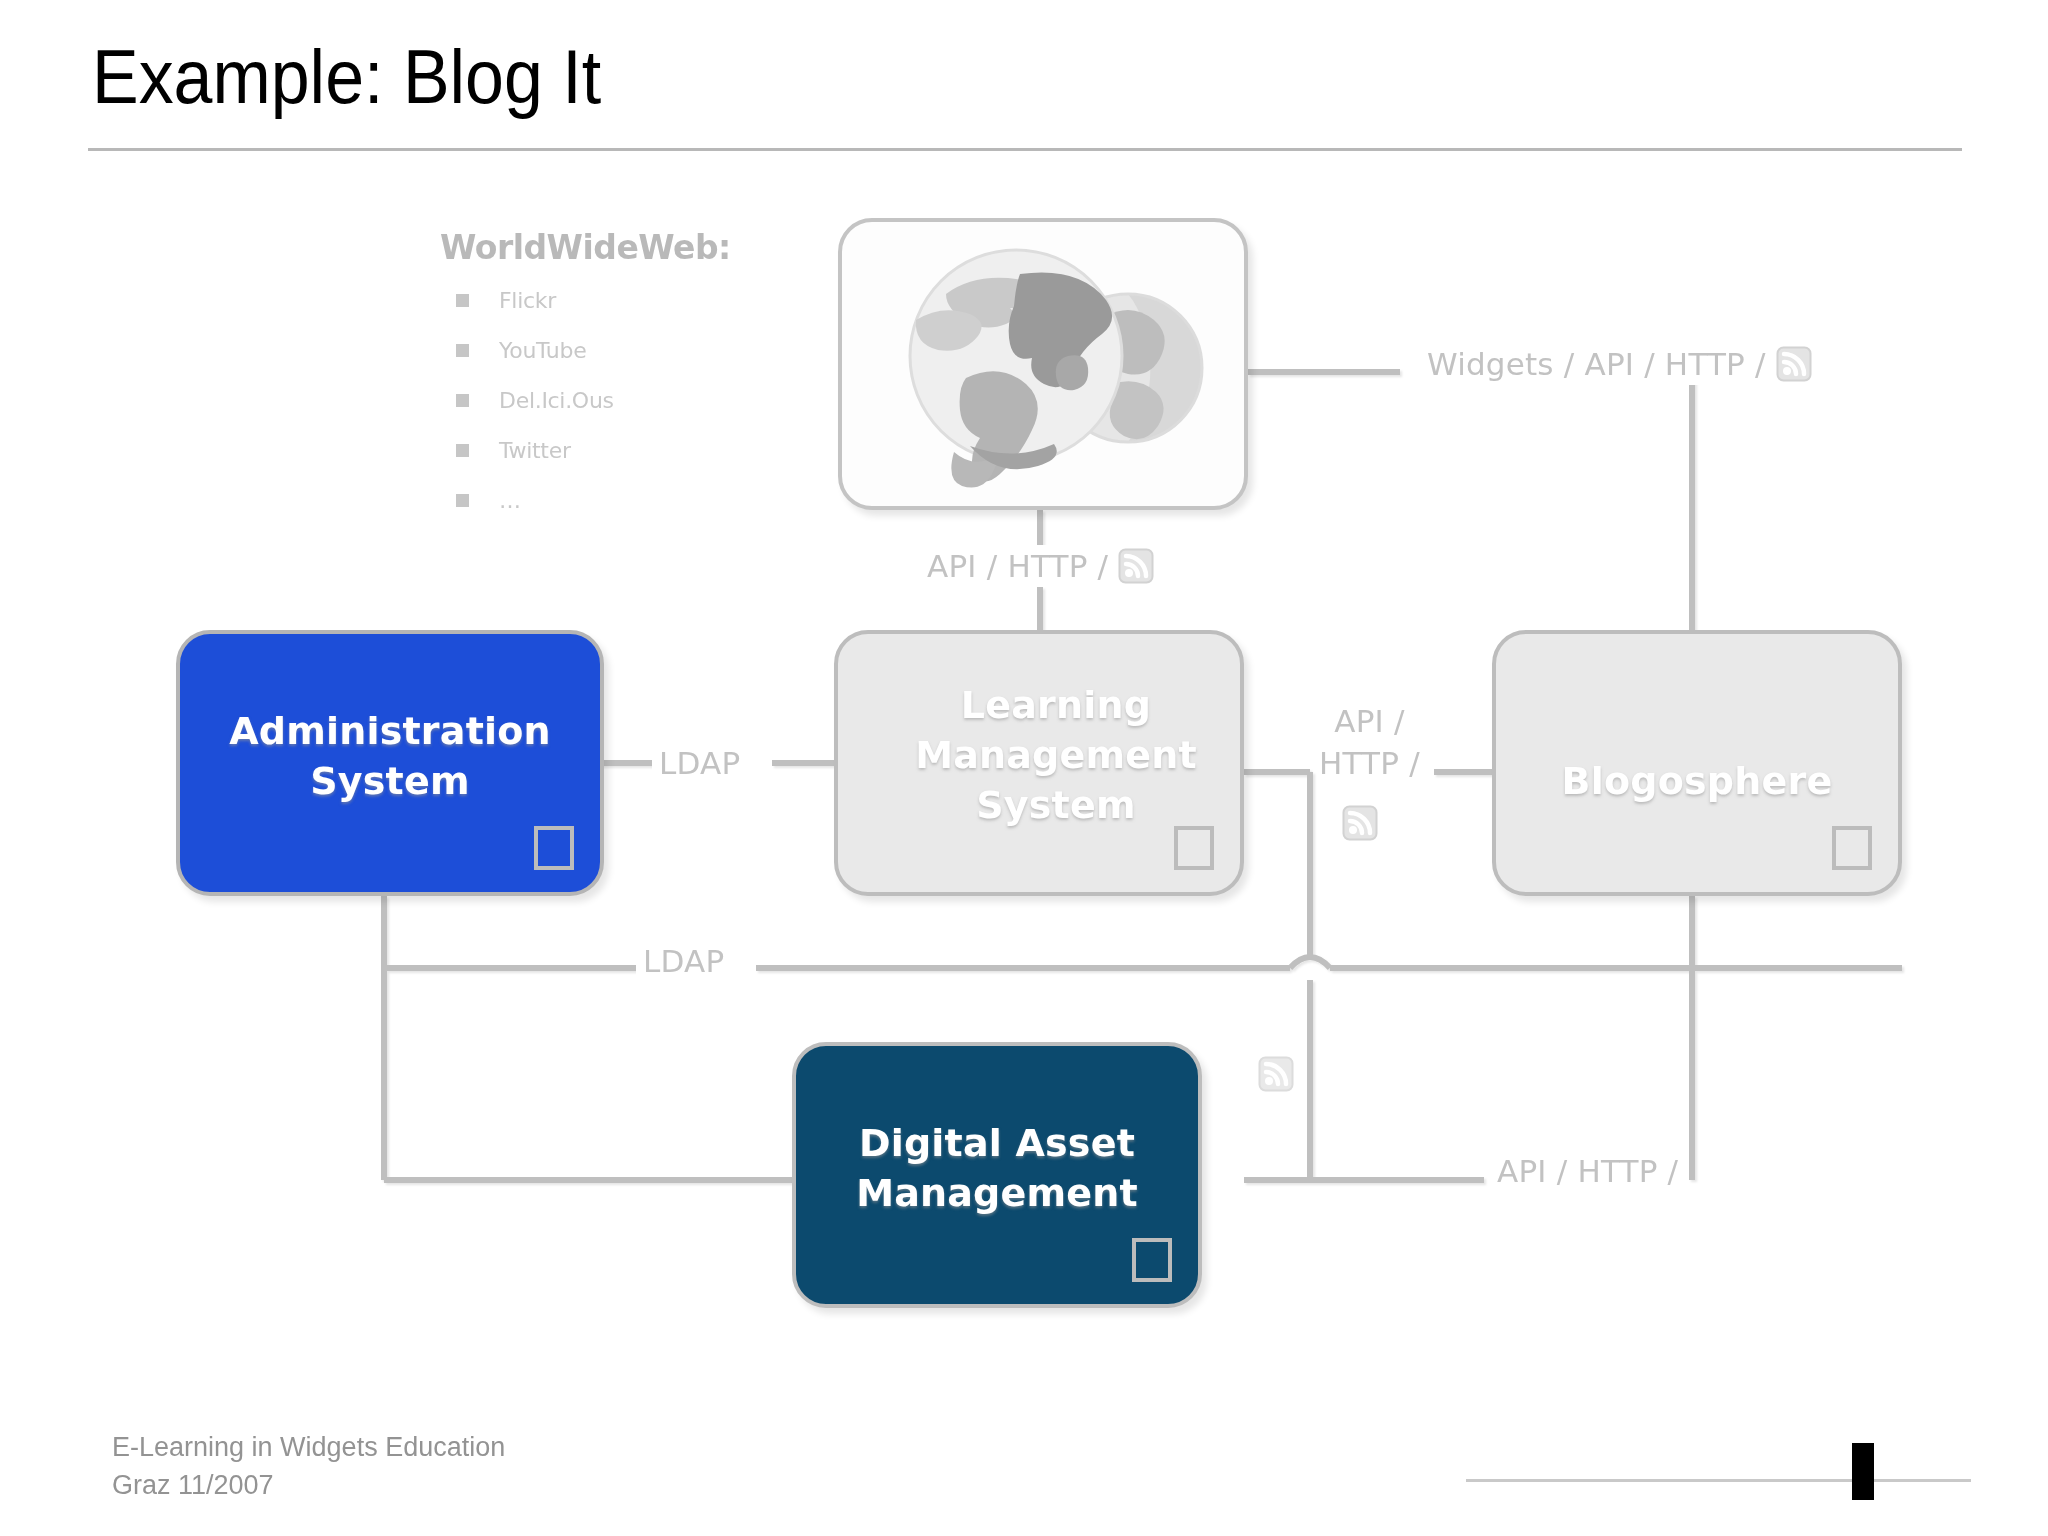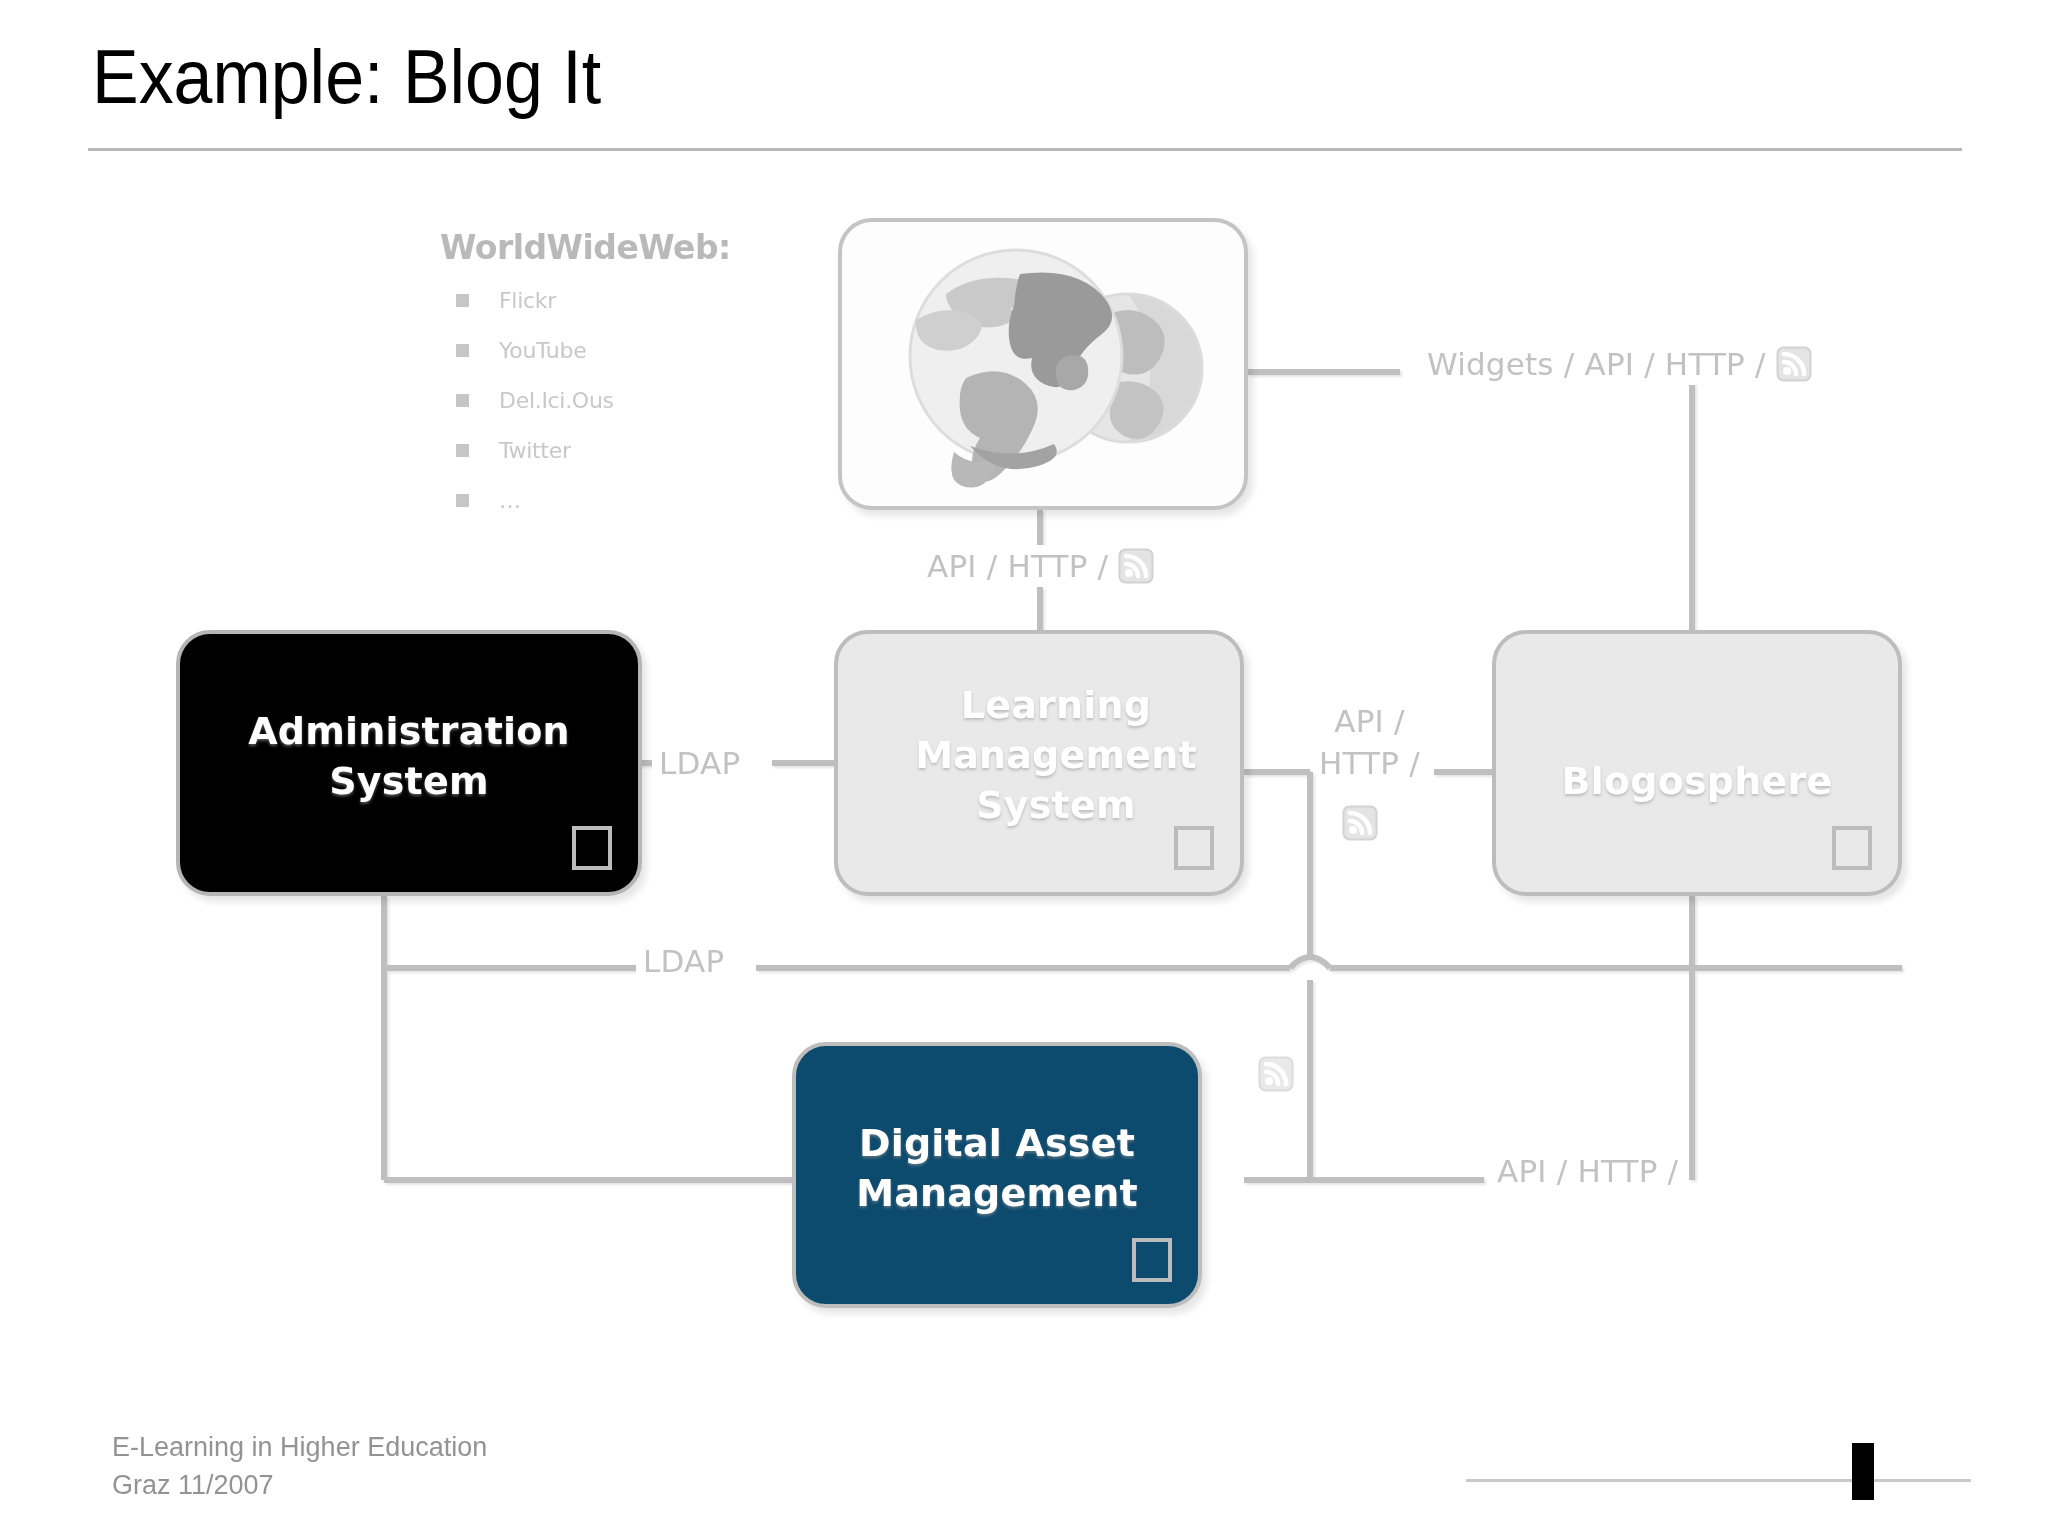--- a/index.html
+++ b/index.html
@@ -132,23 +132,23 @@
     position: absolute;
     left: 50px;
     top: 24px;
     width: 320px;
     height: 245px;
   }
 
   #node-admin {
     left: 176px;
     top: 630px;
-    width: 466px;
+    width: 428px;
     height: 266px;
-    background: #000000;
+    background: #1d4ed8;
     border-color: #b5b5b5;
   }
   #node-admin .node-label { top: 72px; }
 
   #node-lms {
     left: 834px;
     top: 630px;
     width: 410px;
     height: 266px;
     background: #e9e9e9;
@@ -420,17 +420,17 @@
       <path d="M8 16 a12 12 0 0 1 12 12" fill="none" stroke="#ffffff" stroke-width="4.5" stroke-linecap="round"></path>
       <path d="M8 8 a20 20 0 0 1 20 20" fill="none" stroke="#ffffff" stroke-width="4.5" stroke-linecap="round"></path>
     </svg>
   </span>
 
   <div class="wire-label" id="label-api-http-bottom">API / HTTP /</div>
 
 </div>
 
 <div id="footer">
-  <div>E-Learning in Higher Education</div>
+  <div>E-Learning in Widgets Education</div>
   <div>Graz 11/2007</div>
 </div>
 <div id="footer-bar"></div>
 <div id="footer-marker"></div>
 
 </body></html>

